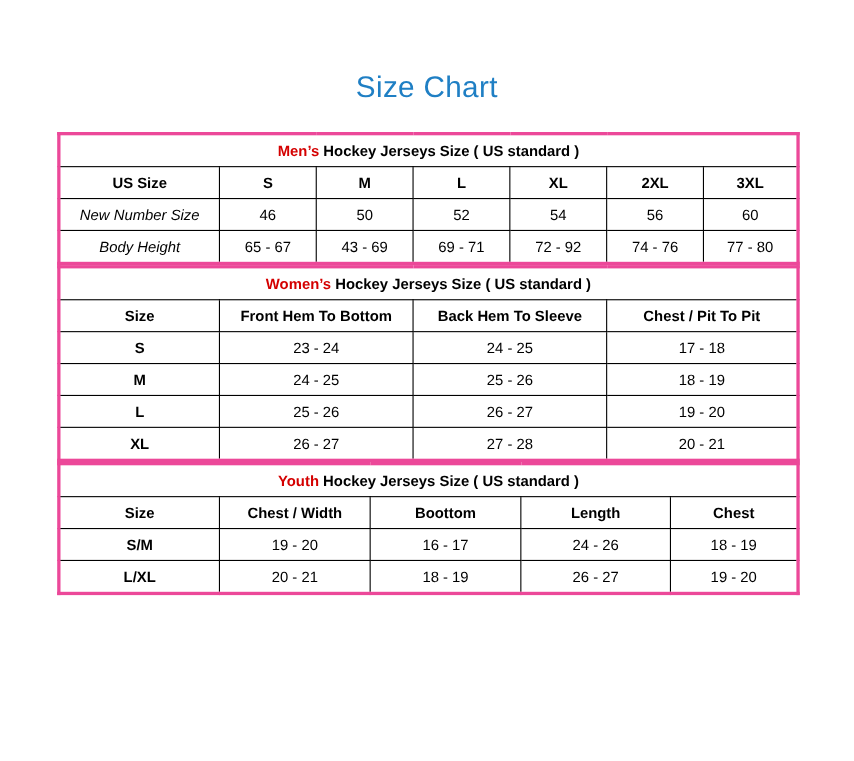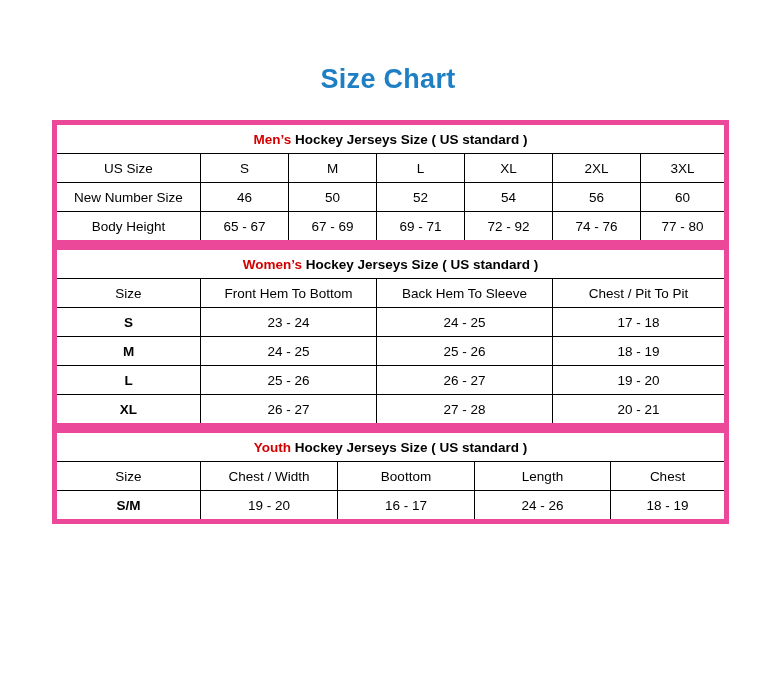--- a/index.html
+++ b/index.html
@@ -18,60 +18,61 @@
   .page {
     width: 776px;
     height: 692px;
     box-sizing: border-box;
     padding: 0;
   }
   .title {
     text-align: center;
     color: #1f7fc4;
     font-size: 27px;
-    font-weight: bold;
+    font-weight: normal;
     letter-spacing: 0.3px;
     margin: 0;
     padding-top: 66px;
     line-height: 1;
   }
   .tables-wrap {
     width: 672px;
     margin: 0 auto;
     padding-top: 27px;
   }
   table.chart {
     border-collapse: collapse;
     width: 672px;
     table-layout: fixed;
-    border: 5px solid #ec4899;
+    border: 3px solid #ec4899;
   }
   table.chart td {
     border: 1px solid #000000;
     text-align: center;
     vertical-align: middle;
     font-size: 13.5px;
     height: 28px;
     padding: 0 2px;
     background: #ffffff;
   }
   td.section-head {
     background: #ffff00;
     font-weight: bold;
     font-size: 15px;
     height: 31px;
   }
   td.section-head .hl {
     color: #d40000;
   }
   td.colhead {
-    font-weight: normal;
+    font-weight: bold;
   }
   td.rowlabel {
     font-weight: normal;
+    font-style: italic;
   }
   td.rowlabel-bold {
     font-weight: bold;
   }
 </style>
 </head>
 <body>
 
 <div class="page">
 
@@ -107,21 +108,21 @@
           <td>46</td>
           <td>50</td>
           <td>52</td>
           <td>54</td>
           <td>56</td>
           <td>60</td>
         </tr>
         <tr>
           <td class="rowlabel">Body Height</td>
           <td>65 - 67</td>
-          <td>67 - 69</td>
+          <td>43 - 69</td>
           <td>69 - 71</td>
           <td>72 - 92</td>
           <td>74 - 76</td>
           <td>77 - 80</td>
         </tr>
       </tbody>
     </table>
 
     <table class="chart">
       <colgroup>
@@ -186,17 +187,24 @@
           <td class="colhead">Length</td>
           <td class="colhead">Chest</td>
         </tr>
         <tr>
           <td class="rowlabel-bold">S/M</td>
           <td>19 - 20</td>
           <td>16 - 17</td>
           <td>24 - 26</td>
           <td>18 - 19</td>
         </tr>
+        <tr>
+          <td class="rowlabel-bold">L/XL</td>
+          <td>20 - 21</td>
+          <td>18 - 19</td>
+          <td>26 - 27</td>
+          <td>19 - 20</td>
+        </tr>
       </tbody>
     </table>
 
   </div>
 </div>
 
 </body></html>

